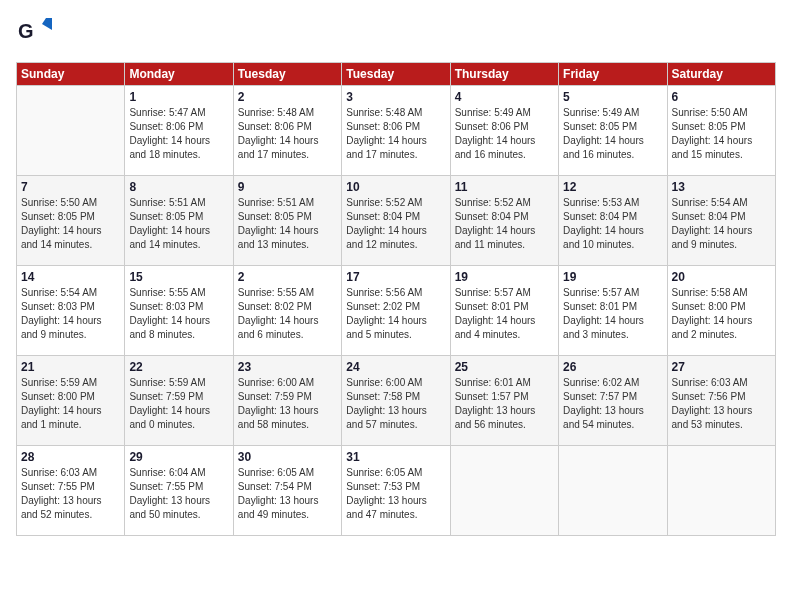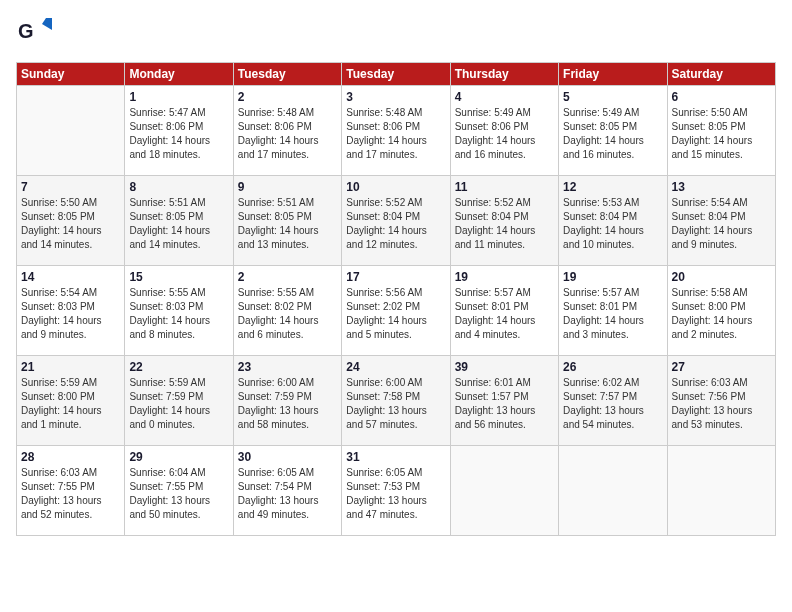--- a/index.html
+++ b/index.html
@@ -291,21 +291,21 @@
 and 58 minutes.</div>
         </td>
         <td>
           <span class="day-number">24</span>
           <div class="day-info">Sunrise: 6:00 AM
 Sunset: 7:58 PM
 Daylight: 13 hours
 and 57 minutes.</div>
         </td>
         <td>
-          <span class="day-number">39</span>
+          <span class="day-number">25</span>
           <div class="day-info">Sunrise: 6:01 AM
 Sunset: 1:57 PM
 Daylight: 13 hours
 and 56 minutes.</div>
         </td>
         <td>
           <span class="day-number">26</span>
           <div class="day-info">Sunrise: 6:02 AM
 Sunset: 7:57 PM
 Daylight: 13 hours

